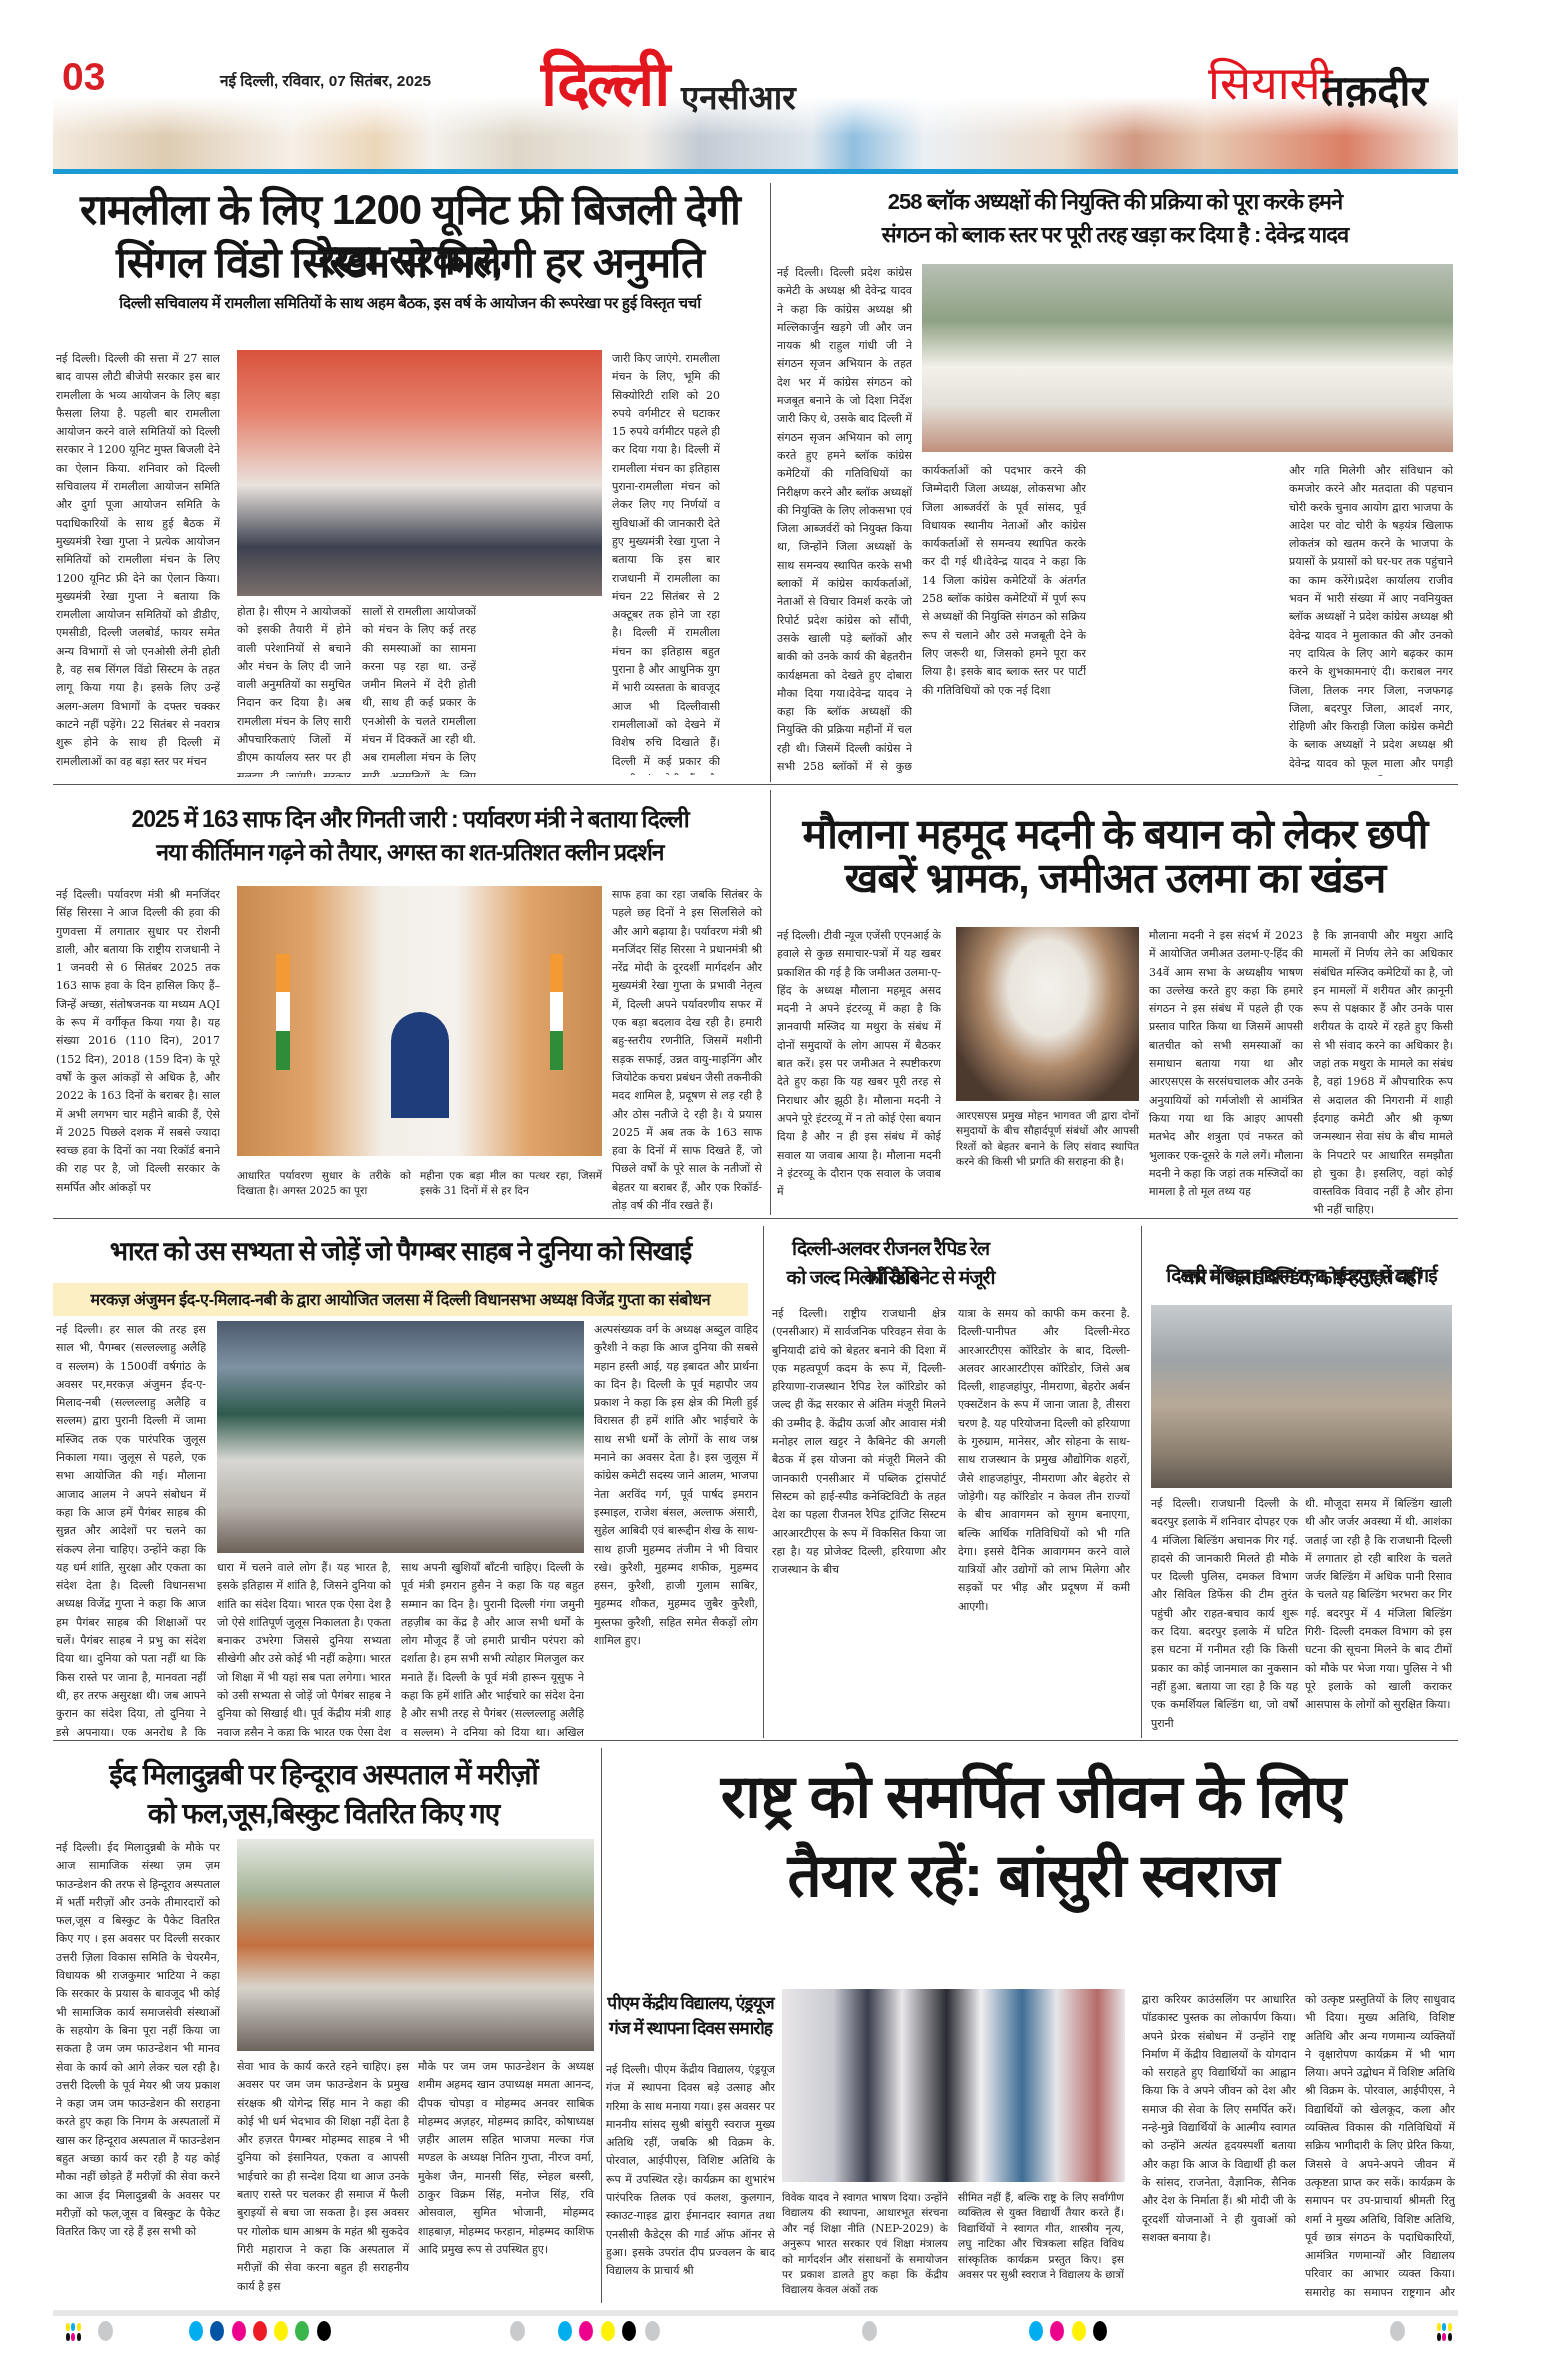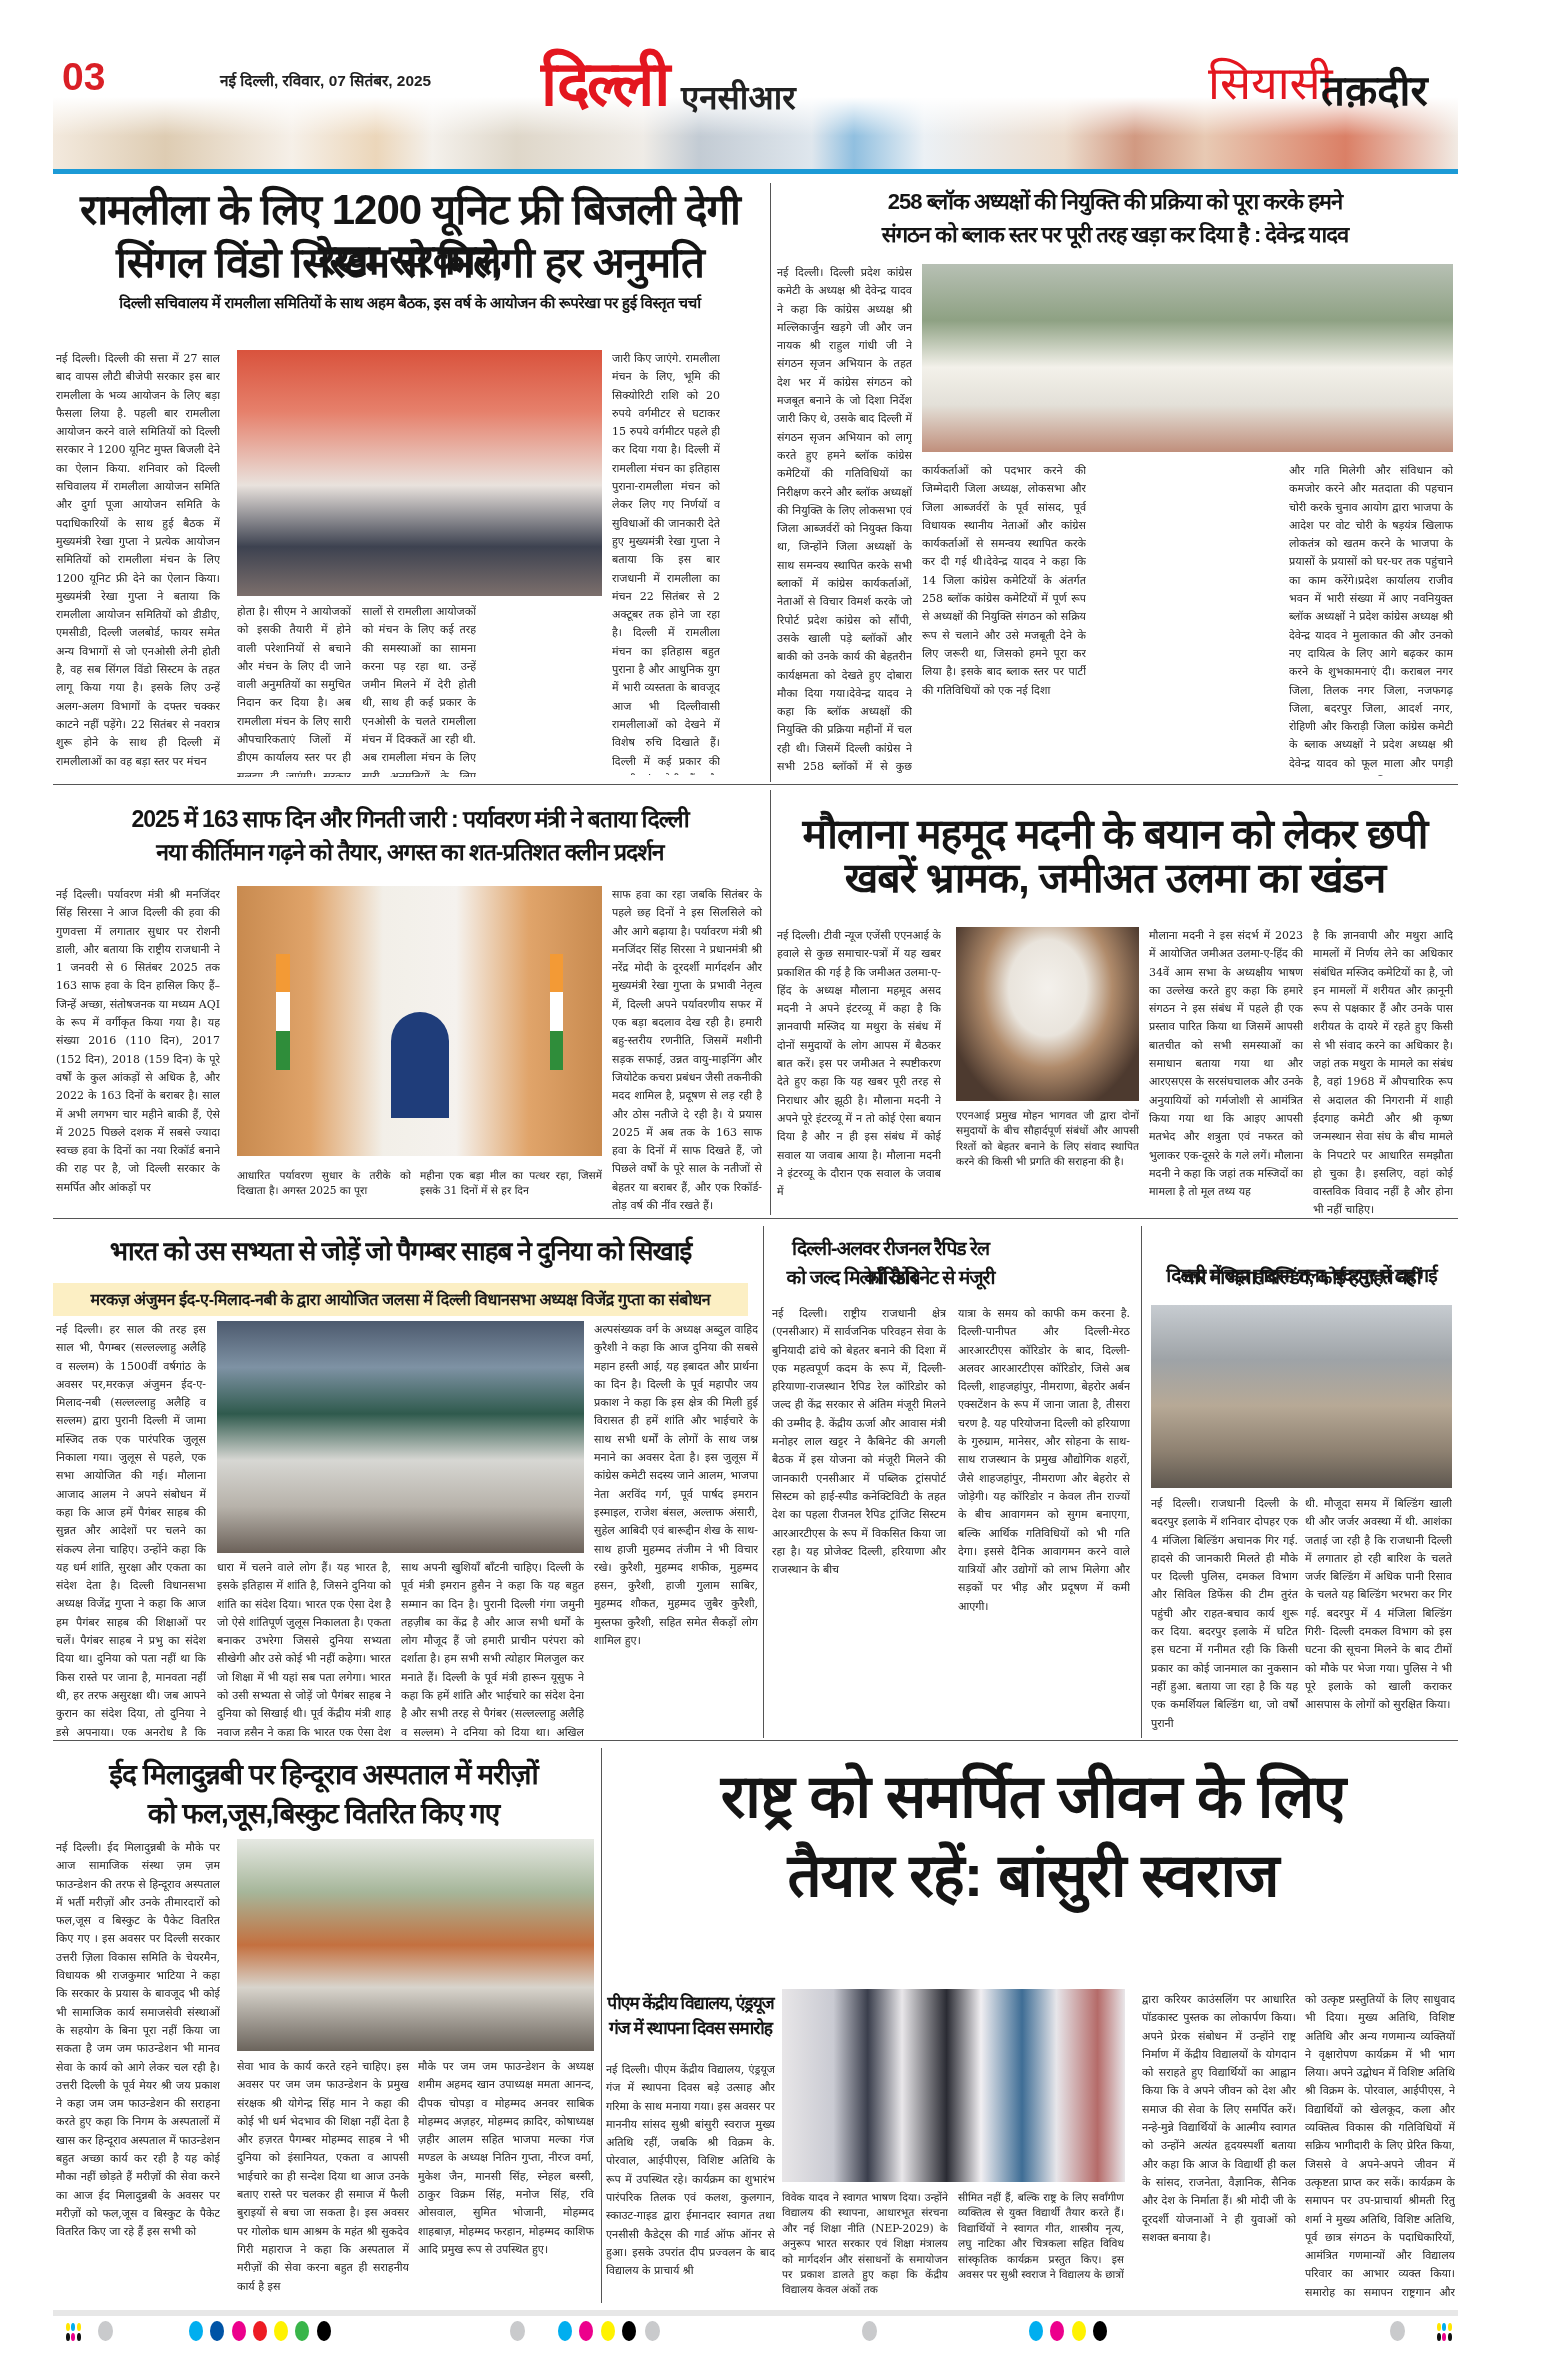--- a/index.html
+++ b/index.html
@@ -93,21 +93,21 @@
   <div class="caption" style="left:420px;top:1168px;width:182px;height:46px;">महीना एक बड़ा मील का पत्थर रहा, जिसमें इसके 31 दिनों में से हर दिन</div>
   <div class="col body-text" style="left:612px;top:886px;width:150px;height:328px;">साफ हवा का रहा जबकि सितंबर के पहले छह दिनों ने इस सिलसिले को और आगे बढ़ाया है। पर्यावरण मंत्री श्री मनजिंदर सिंह सिरसा ने प्रधानमंत्री श्री नरेंद्र मोदी के दूरदर्शी मार्गदर्शन और मुख्यमंत्री रेखा गुप्ता के प्रभावी नेतृत्व में, दिल्ली अपने पर्यावरणीय सफर में एक बड़ा बदलाव देख रही है। हमारी बहु-स्तरीय रणनीति, जिसमें मशीनी सड़क सफाई, उन्नत वायु-माइनिंग और जियोटेक कचरा प्रबंधन जैसी तकनीकी मदद शामिल है, प्रदूषण से लड़ रही है और ठोस नतीजे दे रही है। ये प्रयास 2025 में अब तक के 163 साफ हवा के दिनों में साफ दिखते हैं, जो पिछले वर्षों के पूरे साल के नतीजों से बेहतर या बराबर हैं, और एक रिकॉर्ड-तोड़ वर्ष की नींव रखते हैं।</div>
 </div>
 <div class="rule-v" style="left:770px;top:790px;height:425px;"></div>
 
 <div>
   <div class="abs hl" style="left:777px;top:809px;width:676px;font-size:41px;line-height:50px;">मौलाना महमूद मदनी के बयान को लेकर छपी</div>
   <div class="abs hl" style="left:777px;top:853px;width:676px;font-size:41px;line-height:50px;">खबरें भ्रामक, जमीअत उलमा का खंडन</div>
   <div class="col body-text" style="left:777px;top:927px;width:164px;height:290px;">नई दिल्ली। टीवी न्यूज एजेंसी एएनआई के हवाले से कुछ समाचार-पत्रों में यह खबर प्रकाशित की गई है कि जमीअत उलमा-ए-हिंद के अध्यक्ष मौलाना महमूद असद मदनी ने अपने इंटरव्यू में कहा है कि ज्ञानवापी मस्जिद या मथुरा के संबंध में दोनों समुदायों के लोग आपस में बैठकर बात करें। इस पर जमीअत ने स्पष्टीकरण देते हुए कहा कि यह खबर पूरी तरह से निराधार और झूठी है। मौलाना मदनी ने अपने पूरे इंटरव्यू में न तो कोई ऐसा बयान दिया है और न ही इस संबंध में कोई सवाल या जवाब आया है। मौलाना मदनी ने इंटरव्यू के दौरान एक सवाल के जवाब में</div>
   <div class="photo" style="left:956px;top:927px;width:183px;height:174px;background:radial-gradient(ellipse at 50% 35%,#f4f1ec 0%,#e9e4dc 30%,#b08b6b 50%,#4d3a2f 80%);"></div>
-  <div class="caption" style="left:956px;top:1108px;width:183px;height:106px;">एएनआई प्रमुख मोहन भागवत जी द्वारा दोनों समुदायों के बीच सौहार्दपूर्ण संबंधों और आपसी रिश्तों को बेहतर बनाने के लिए संवाद स्थापित करने की किसी भी प्रगति की सराहना की है।</div>
+  <div class="caption" style="left:956px;top:1108px;width:183px;height:106px;">आरएसएस प्रमुख मोहन भागवत जी द्वारा दोनों समुदायों के बीच सौहार्दपूर्ण संबंधों और आपसी रिश्तों को बेहतर बनाने के लिए संवाद स्थापित करने की किसी भी प्रगति की सराहना की है।</div>
   <div class="col body-text" style="left:1149px;top:927px;width:154px;height:290px;">मौलाना मदनी ने इस संदर्भ में 2023 में आयोजित जमीअत उलमा-ए-हिंद की 34वें आम सभा के अध्यक्षीय भाषण का उल्लेख करते हुए कहा कि हमारे संगठन ने इस संबंध में पहले ही एक प्रस्ताव पारित किया था जिसमें आपसी बातचीत को सभी समस्याओं का समाधान बताया गया था और आरएसएस के सरसंघचालक और उनके अनुयायियों को गर्मजोशी से आमंत्रित किया गया था कि आइए आपसी मतभेद और शत्रुता एवं नफरत को भुलाकर एक-दूसरे के गले लगें। मौलाना मदनी ने कहा कि जहां तक मस्जिदों का मामला है तो मूल तथ्य यह</div>
   <div class="col body-text" style="left:1313px;top:927px;width:140px;height:290px;">है कि ज्ञानवापी और मथुरा आदि मामलों में निर्णय लेने का अधिकार संबंधित मस्जिद कमेटियों का है, जो इन मामलों में शरीयत और क़ानूनी रूप से पक्षकार हैं और उनके पास शरीयत के दायरे में रहते हुए किसी से भी संवाद करने का अधिकार है। जहां तक मथुरा के मामले का संबंध है, वहां 1968 में औपचारिक रूप से अदालत की निगरानी में शाही ईदगाह कमेटी और श्री कृष्ण जन्मस्थान सेवा संघ के बीच मामले के निपटारे पर आधारित समझौता हो चुका है। इसलिए, वहां कोई वास्तविक विवाद नहीं है और होना भी नहीं चाहिए।</div>
 </div>
 
 <div class="rule-h" style="left:53px;top:1218px;width:1405px;"></div>
 
 <div>
   <div class="abs hl" style="left:53px;top:1232px;width:695px;font-size:26px;line-height:39px;">भारत को उस सभ्यता से जोड़ें जो पैगम्बर साहब  ने दुनिया को सिखाई</div>
   <div class="abs strap">मरकज़ अंजुमन ईद-ए-मिलाद-नबी  के द्वारा  आयोजित जलसा में दिल्ली विधानसभा अध्यक्ष विजेंद्र गुप्ता का संबोधन</div>
   <div class="col body-text" style="left:56px;top:1321px;width:150px;height:415px;">नई दिल्ली। हर साल की तरह इस साल भी, पैगम्बर (सल्लल्लाहु अलैहि व सल्लम) के 1500वीं वर्षगांठ के अवसर पर,मरकज़ अंजुमन ईद-ए-मिलाद-नबी (सल्लल्लाहु अलैहि व सल्लम) द्वारा पुरानी दिल्ली में जामा मस्जिद तक एक पारंपरिक जुलूस निकाला गया। जुलूस से पहले, एक सभा आयोजित की गई। मौलाना आजाद आलम ने अपने संबोधन में कहा कि आज हमें पैगंबर साहब की सुन्नत और आदेशों पर चलने का संकल्प लेना चाहिए। उन्होंने कहा कि यह धर्म शांति, सुरक्षा और एकता का संदेश देता है। दिल्ली विधानसभा अध्यक्ष विजेंद्र गुप्ता ने कहा कि आज हम पैगंबर साहब की शिक्षाओं पर चलें। पैगंबर साहब ने प्रभु का संदेश दिया था। दुनिया को पता नहीं था कि किस रास्ते पर जाना है, मानवता नहीं थी, हर तरफ असुरक्षा थी। जब आपने कुरान का संदेश दिया, तो दुनिया ने इसे अपनाया। एक अनुरोध है कि गंगा-जमनी सभ्यता को बनाए रखा जाए, हम एक</div>

